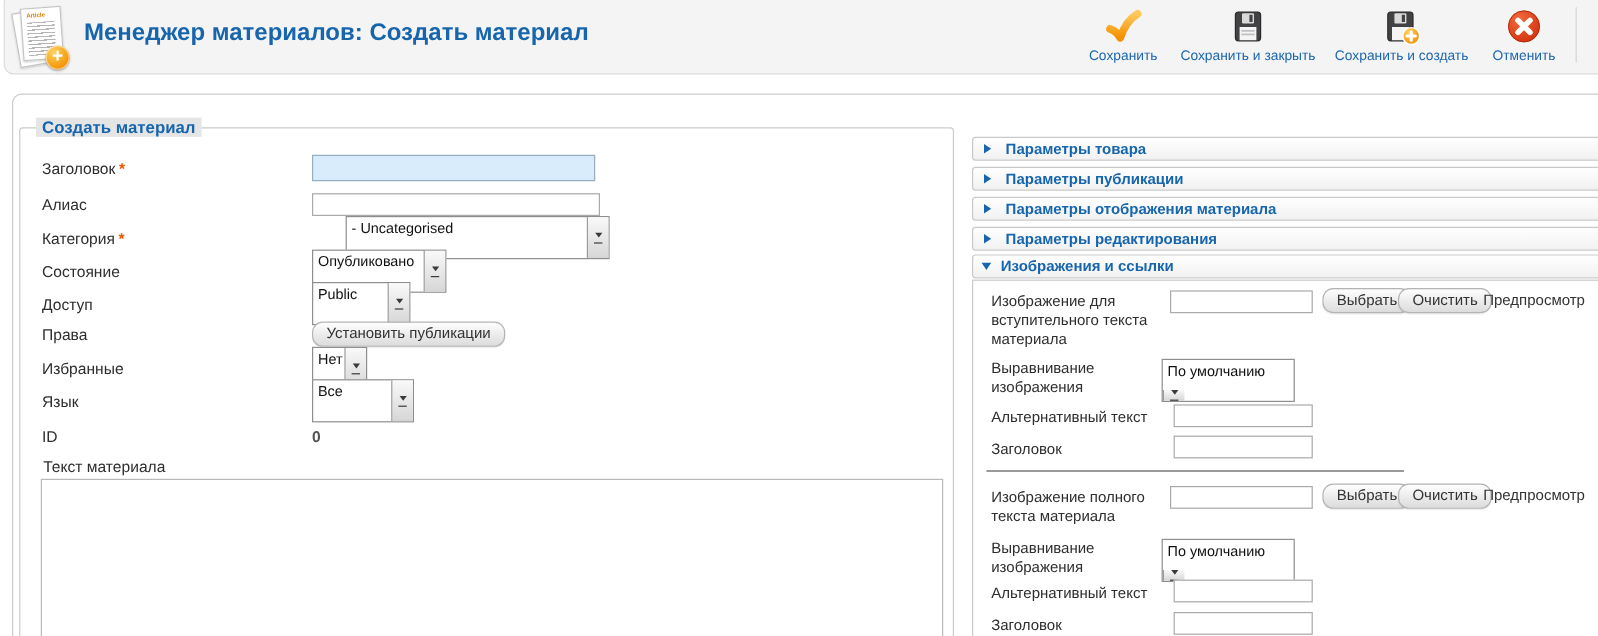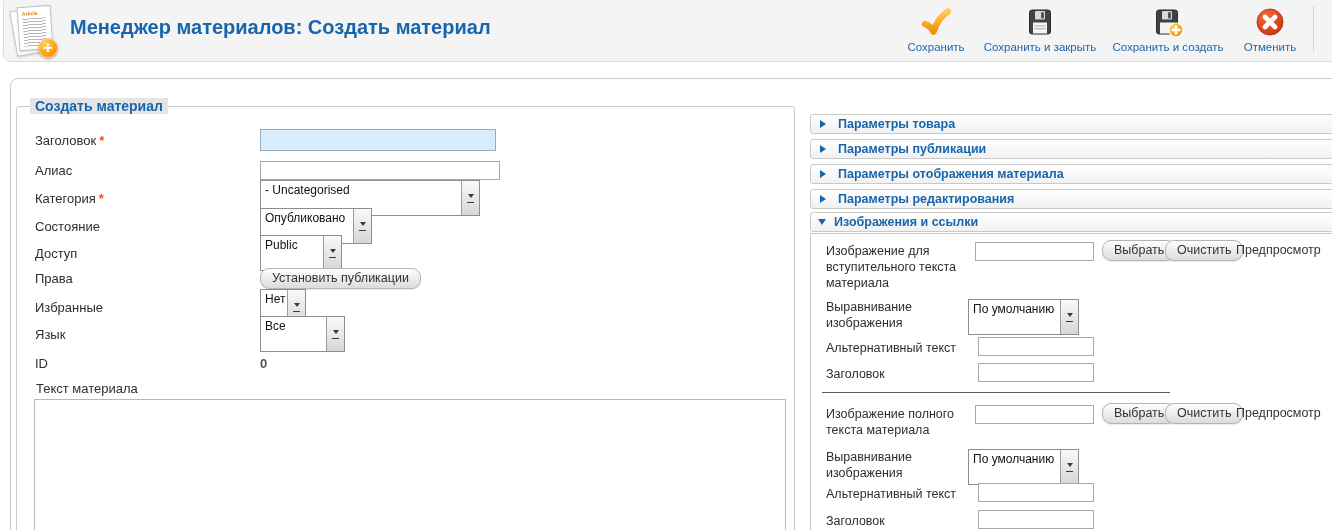--- a/index.html
+++ b/index.html
@@ -39,21 +39,21 @@
               border:1px solid #cccccc;border-radius:8px 0 0 0;box-sizing:border-box;}
 
   
   .fset{position:absolute;left:16px;top:106px;width:779px;height:438px;border:1px solid #cbcbcb;
         border-radius:3px;box-sizing:border-box;background:#fff;}
   .fset-legend{position:absolute;left:13px;top:-9px;background:#e5e5e5;padding:0 5px;
                font-size:14px;font-weight:bold;color:#1766ad;white-space:nowrap;}
   .f-row{position:absolute;left:18px;display:flex;align-items:center;height:22px;}
   .f-label{width:225px;font-size:13px;color:#2e2e2e;flex:none;}
   .req{color:#ee5500;font-weight:bold;margin-left:3px;}
-  .r-title{top:22px;} .r-alias{top:52px;} .r-cat{top:80px;} .r-state{top:108px;}
+  .r-title{top:22px;} .r-alias{top:52px;} .r-cat{top:80px;gap:28px;} .r-state{top:108px;}
   .r-access{top:135px;} .r-perm{top:160px;} .r-feat{top:189px;} .r-lang{top:216px;}
   .r-id{top:245px;}
   .title-input{width:236px;height:22px;box-sizing:border-box;border:1px solid #97aebf;
                background:#d9ecfb;outline:none;font-size:12px;padding:0 4px;}
   .alias-input{width:240px;height:19px;box-sizing:border-box;border:1px solid #a9a9a9;
                background:#fff;font-size:12px;padding:0 4px;}
   .id-val{font-size:13px;font-weight:bold;color:#555;}
   .text-label{position:absolute;left:19px;top:274px;font-size:13px;color:#2e2e2e;}
   .text-area{position:absolute;left:17px;top:292px;width:752px;height:250px;box-sizing:border-box;
              border:1px solid #b9b9b9;background:#fff;resize:none;outline:none;
@@ -89,21 +89,21 @@
   .acc-label{margin-left:8px;font-size:12.5px;font-weight:bold;color:#1766ad;white-space:nowrap;}
 
   .img-body{position:absolute;left:810px;top:233px;width:535px;height:320px;box-sizing:border-box;
             border:1px solid #c9c9c9;background:#fff;}
   .ib-label{position:absolute;font-size:12.5px;color:#2e2e2e;line-height:16px;}
   .ib-input{position:absolute;height:19px;box-sizing:border-box;border:1px solid #a9a9a9;
             background:#fff;font-size:12px;padding:0 3px;}
   .ib-btn{position:absolute;}
   .ib-preview{position:absolute;font-size:12.5px;color:#333;}
   .ib-divider{position:absolute;left:11px;width:348px;height:1px;background:#5a5a5a;}
-  .sel-abs{position:absolute;}
+  .sel-abs{position:absolute;flex-direction:column;}
 </style>
 </head>
 <body>
 
 <div class="screen">
 
   <div class="header">
     <div class="doc-icon">
       <div class="doc-page doc-back"></div>
       <div class="doc-page doc-front">

